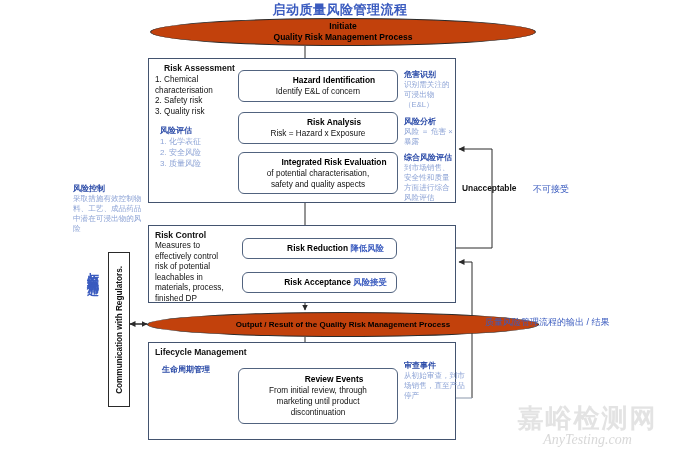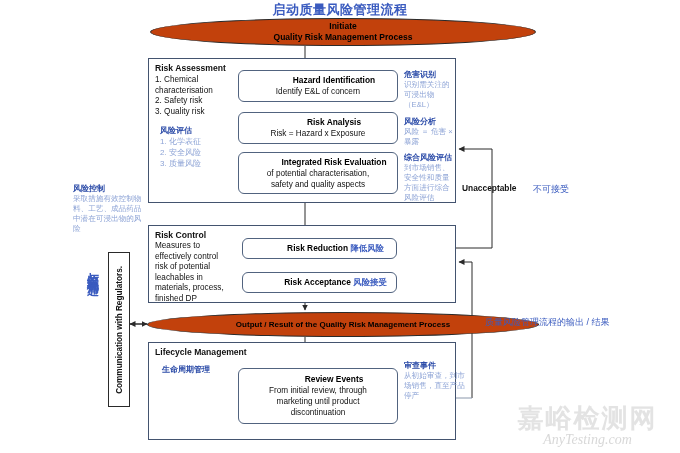--- a/index.html
+++ b/index.html
@@ -125,21 +125,21 @@
     </g>
   </svg>
 
   <div class="abs ellipse" id="initiate-ellipse">
     <div class="l1">Initiate</div>
     <div class="l2">Quality Risk Management Process</div>
   </div>
 
   <div class="abs section-frame" id="risk-assessment-frame"></div>
 
-  <div class="abs frame-head" style="left:155px;top:63px;">Risk Assessment</div>
+  <div class="abs frame-head" style="left:164px;top:63px;">Risk Assessment</div>
   <div class="abs frame-sub" style="left:155px;top:75px;width:80px;">
     <div>1. Chemical</div>
     <div>characterisation</div>
     <div>2. Safety risk</div>
     <div>3. Quality risk</div>
   </div>
   <div class="abs frame-cn" style="left:160px;top:125px;width:80px;">
     <div class="cn-b">风险评估</div>
     <div class="cn-l">1. 化学表征</div>
     <div class="cn-l">2.  安全风险</div>

